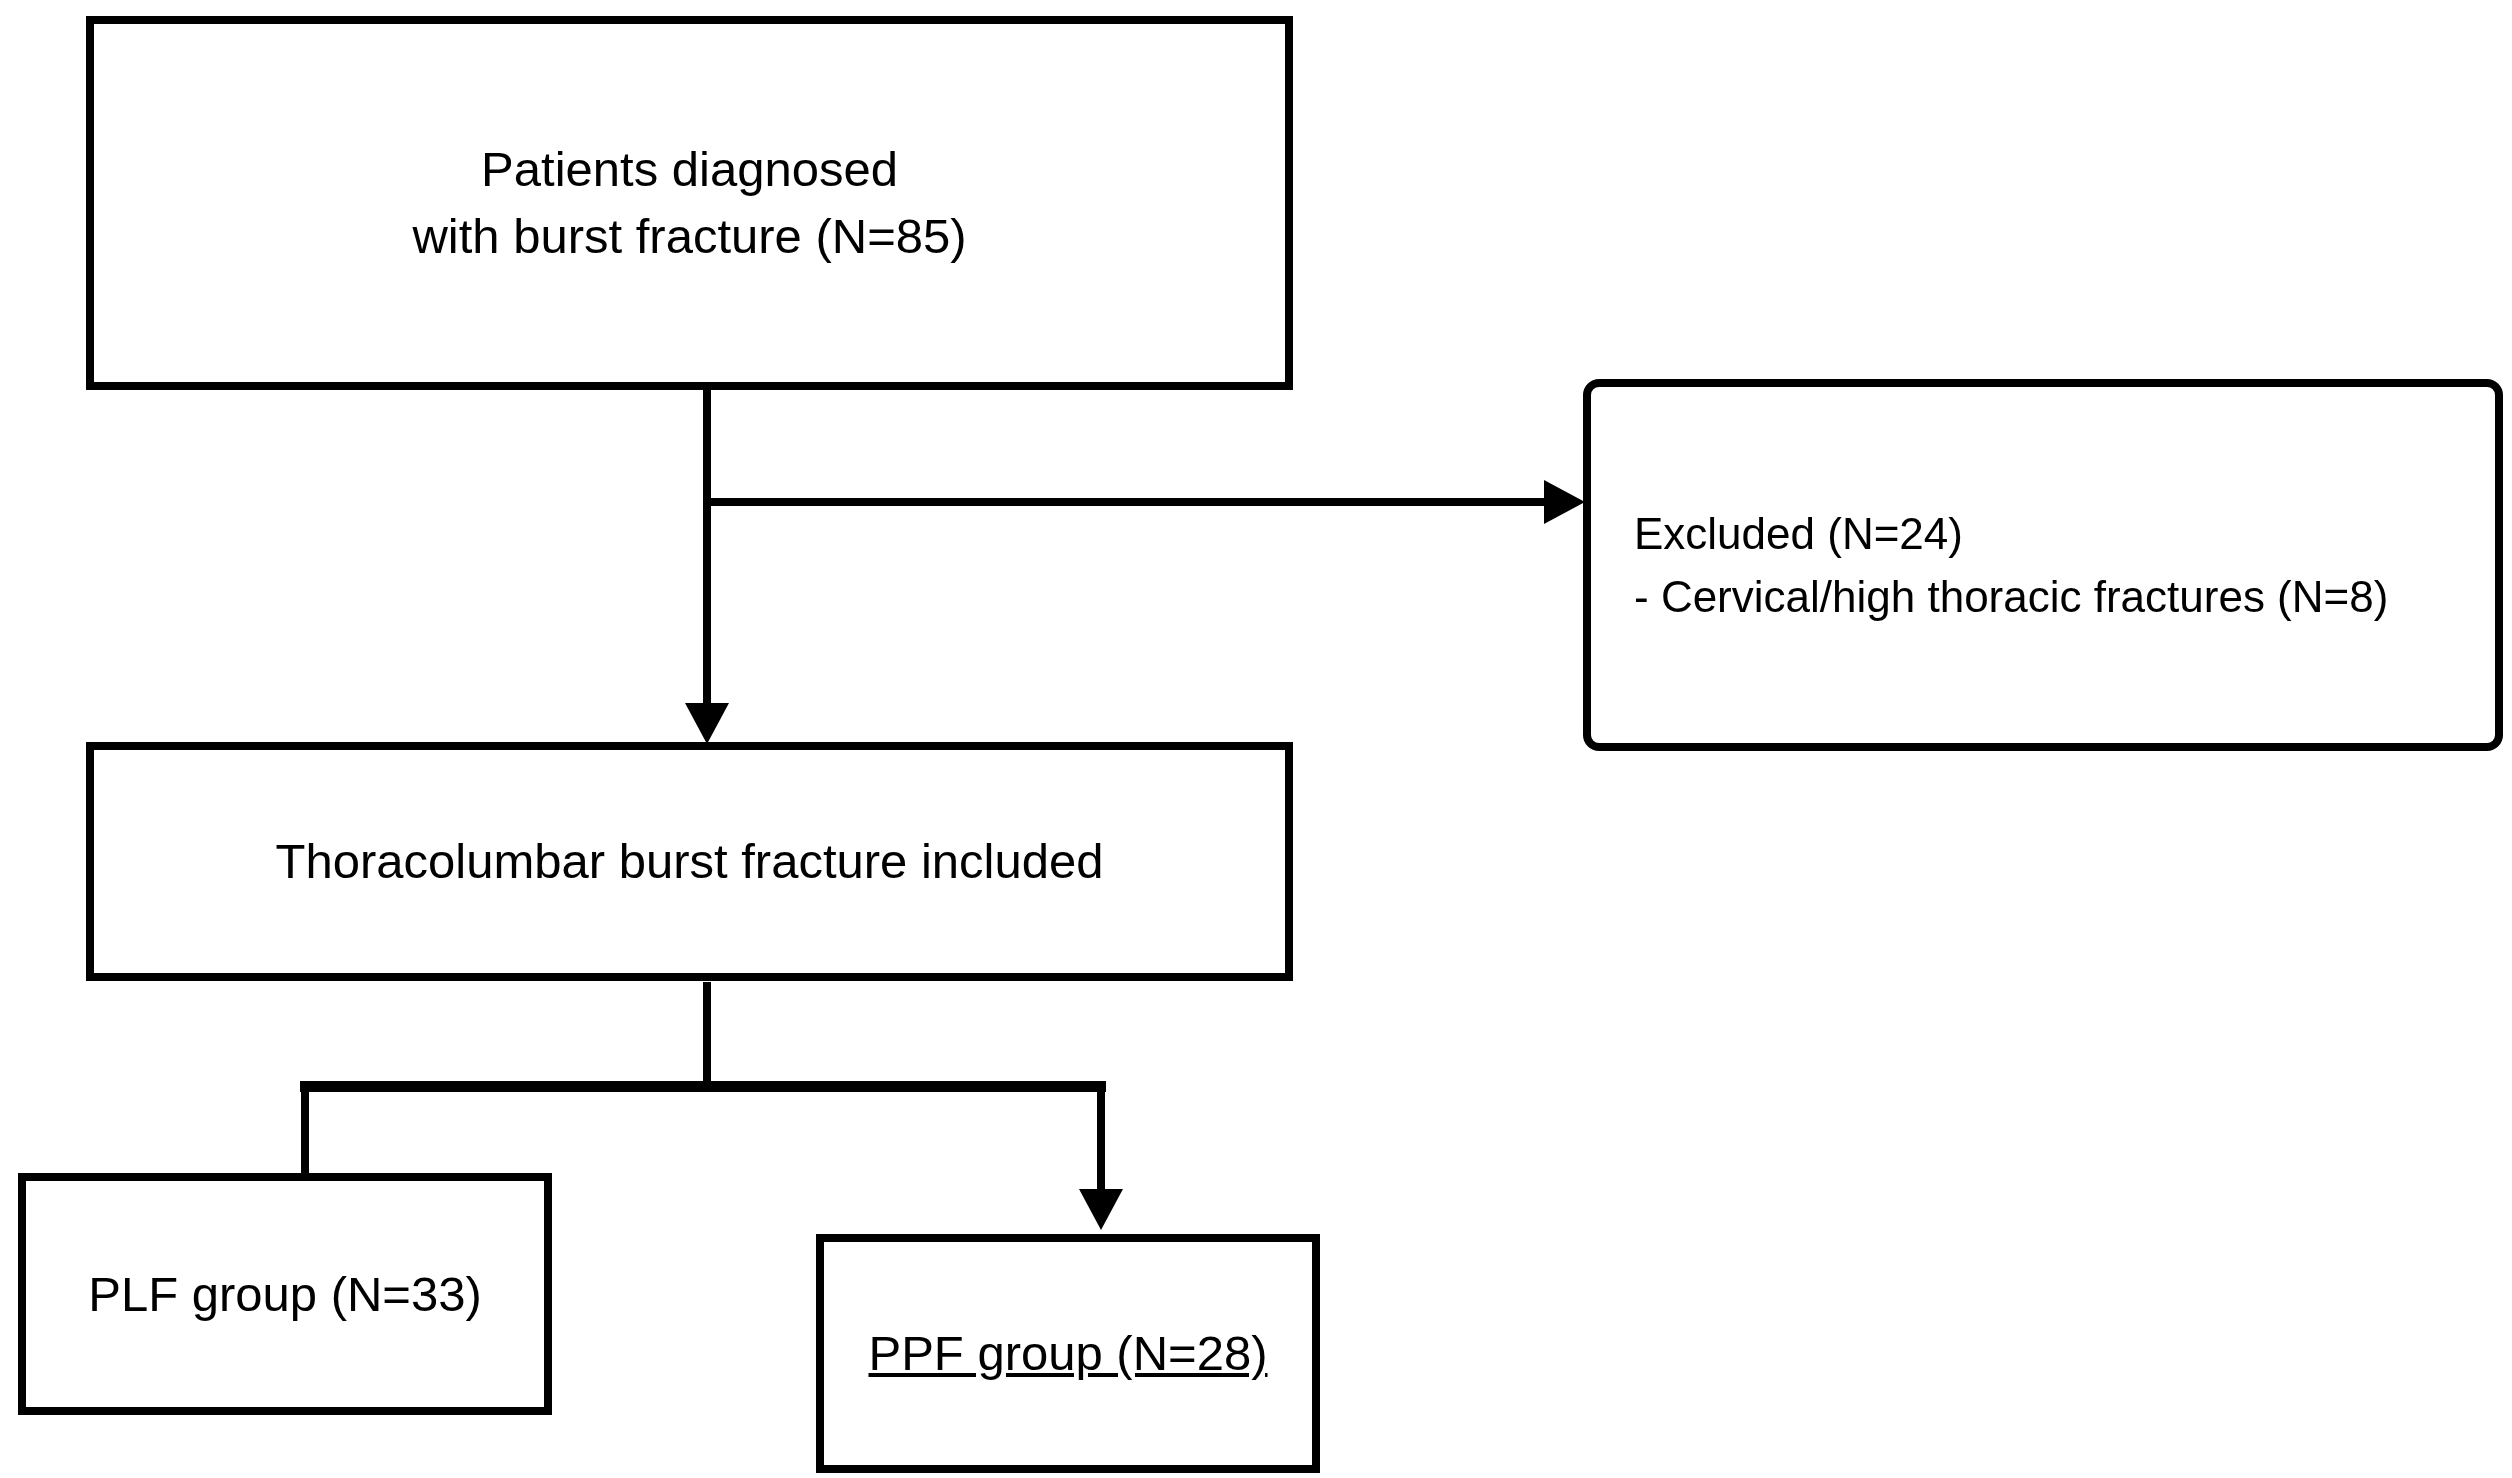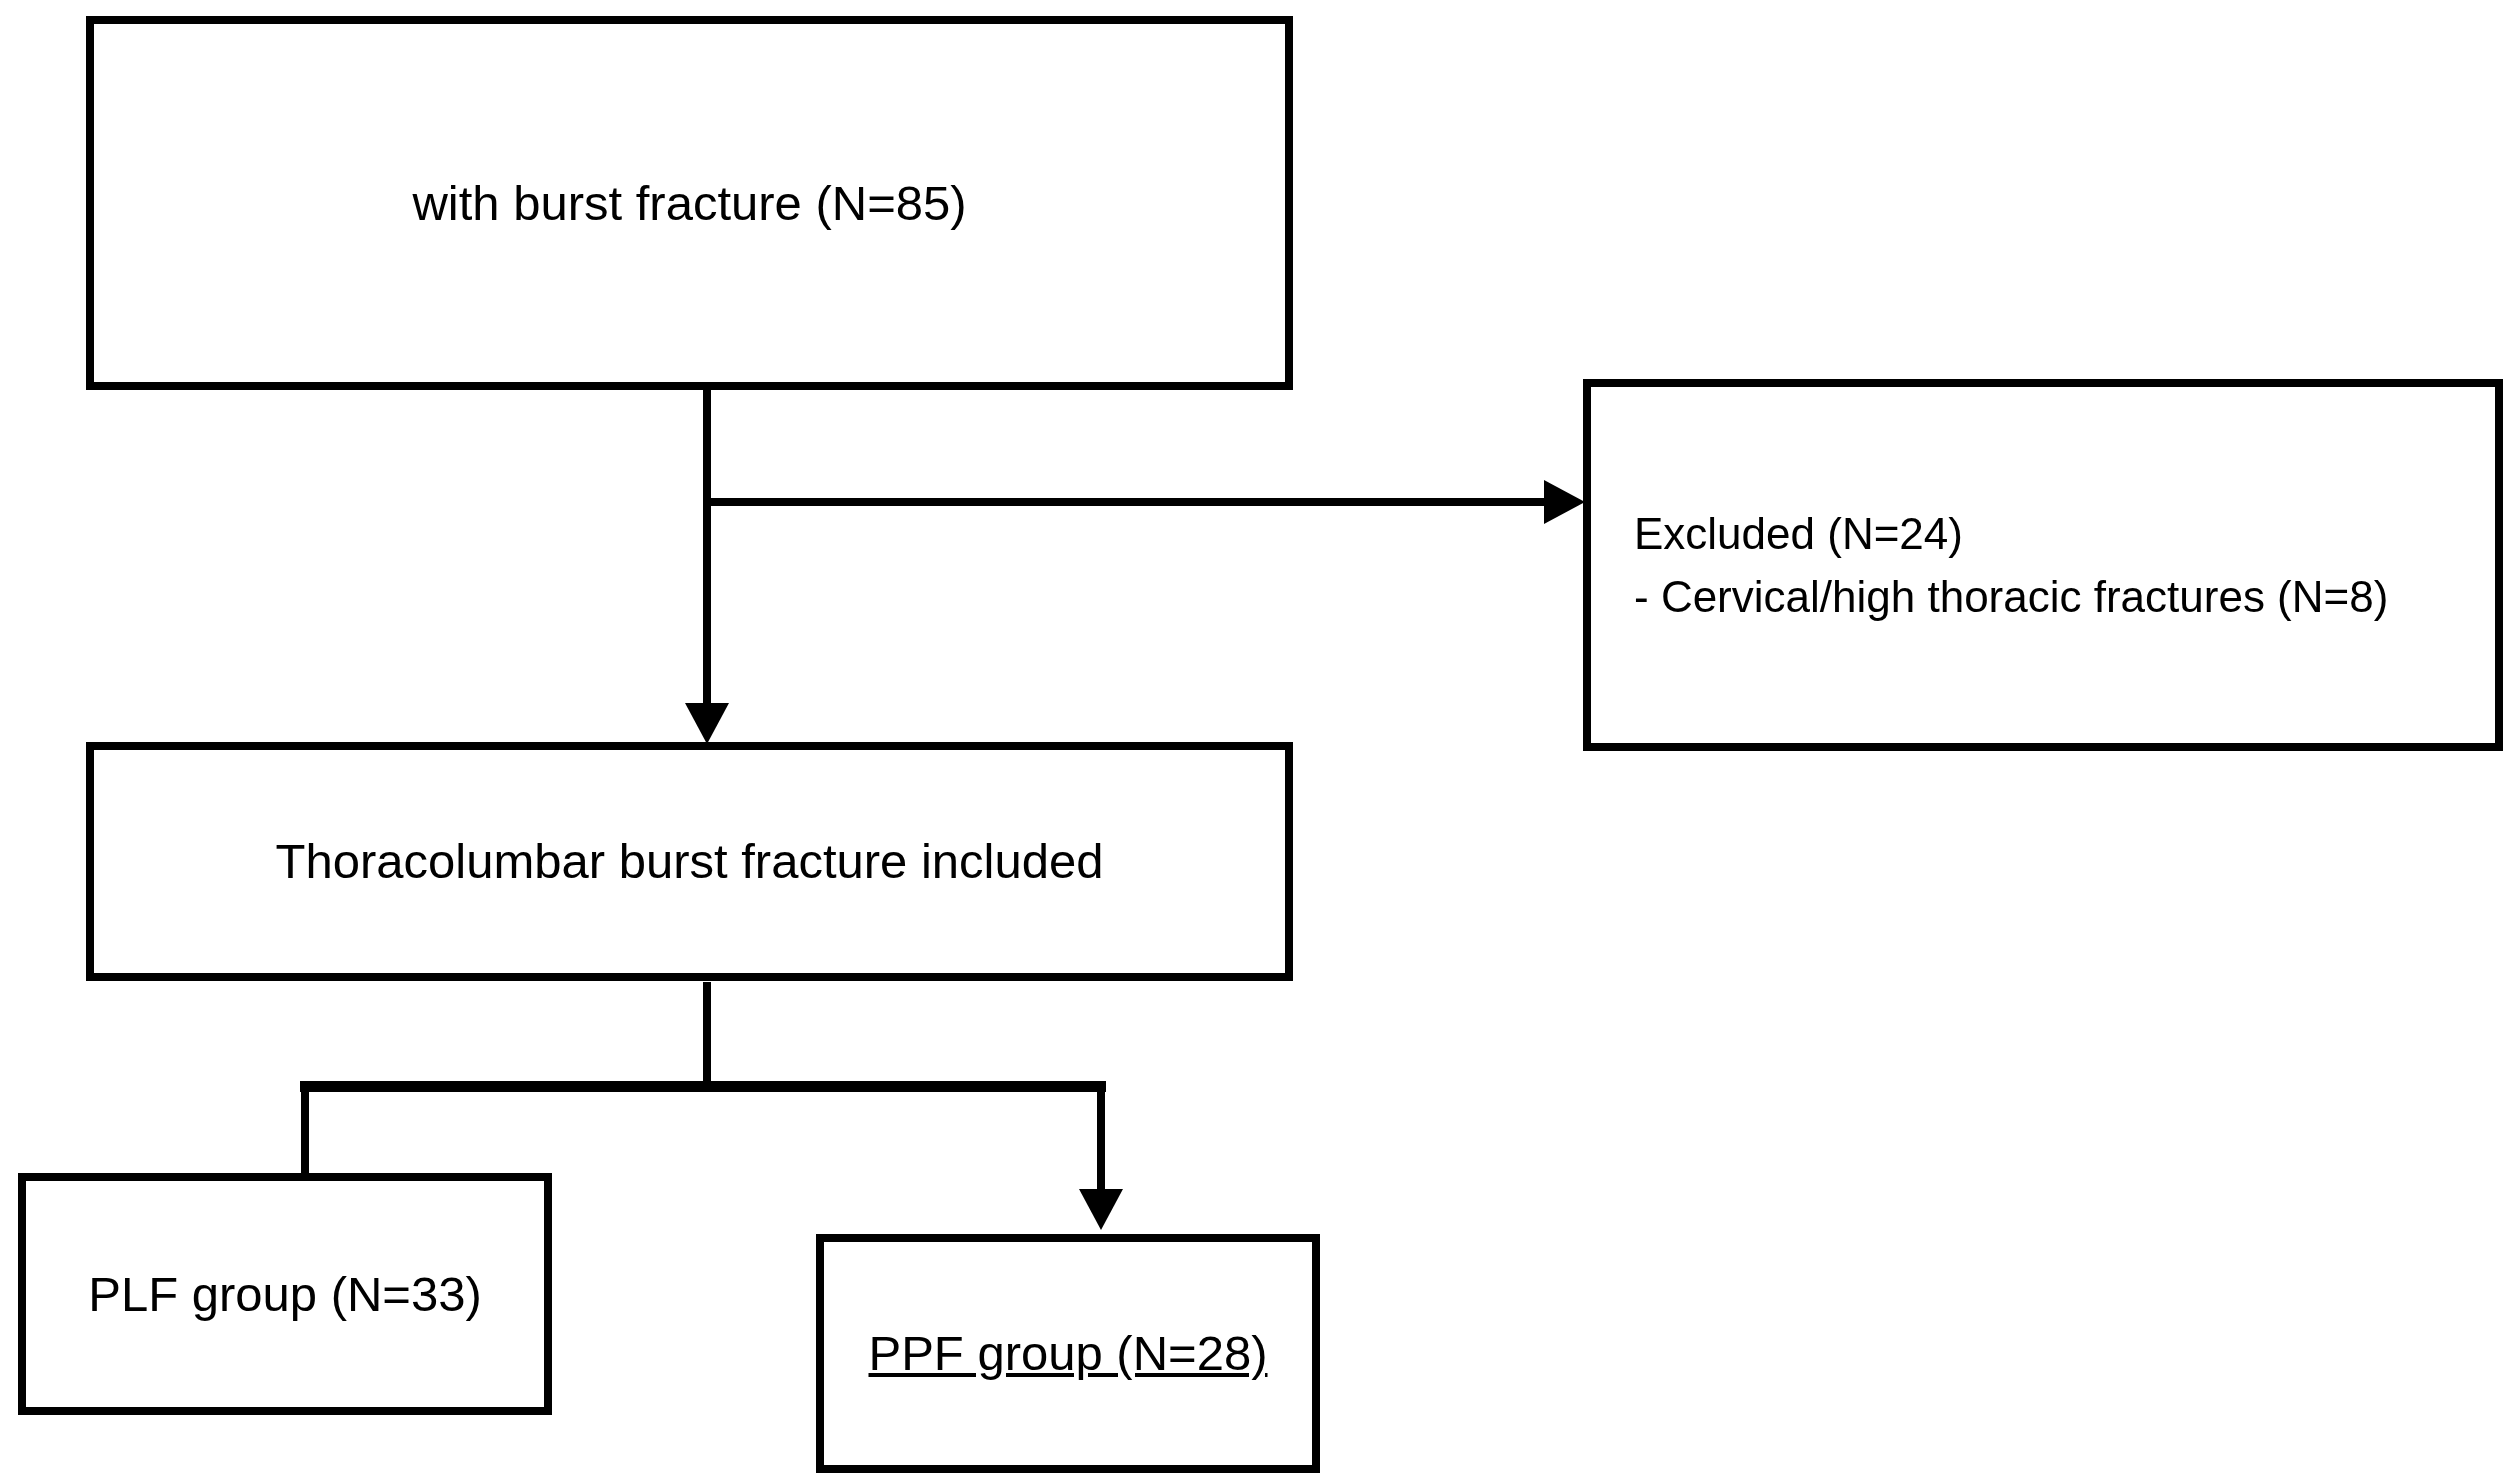--- a/index.html
+++ b/index.html
@@ -32,20 +32,21 @@
   .box .line {
     font-size: 49px;
     line-height: 67px;
     white-space: nowrap;
   }
   .box.left-text {
     align-items: flex-start;
     text-align: left;
     padding-left: 43px;
     padding-right: 8.2px;
+    border-radius: 16px;
   }
   .box.left-text .line {
     font-size: 44px;
     line-height: 63px;
   }
   .conn {
     position: absolute;
     background: #000000;
   }
   .arrowhead-down {
@@ -82,20 +83,21 @@
   #arrow-plf-head          { left: 283px;  top: 1189px; }
   #connector-right-drop    { left: 1097px; top: 1081px; width: 8.2px;  height: 113px; }
   #arrow-ppf-head          { left: 1079px; top: 1189px; }
 </style>
 </head>
 <body>
 
 <div id="canvas">
 
   <div class="box center-text" id="patients-box">
+    <div class="line">Patients diagnosed</div>
     <div class="line">with burst fracture (N=85)</div>
   </div>
 
   <div class="conn" id="connector-top-down"></div>
   <div class="arrowhead-down" id="arrow-included-head"></div>
 
   <div class="conn" id="connector-exclude-h"></div>
   <div class="arrowhead-right" id="arrow-excluded-head"></div>
 
   <div class="box left-text" id="excluded-box">

